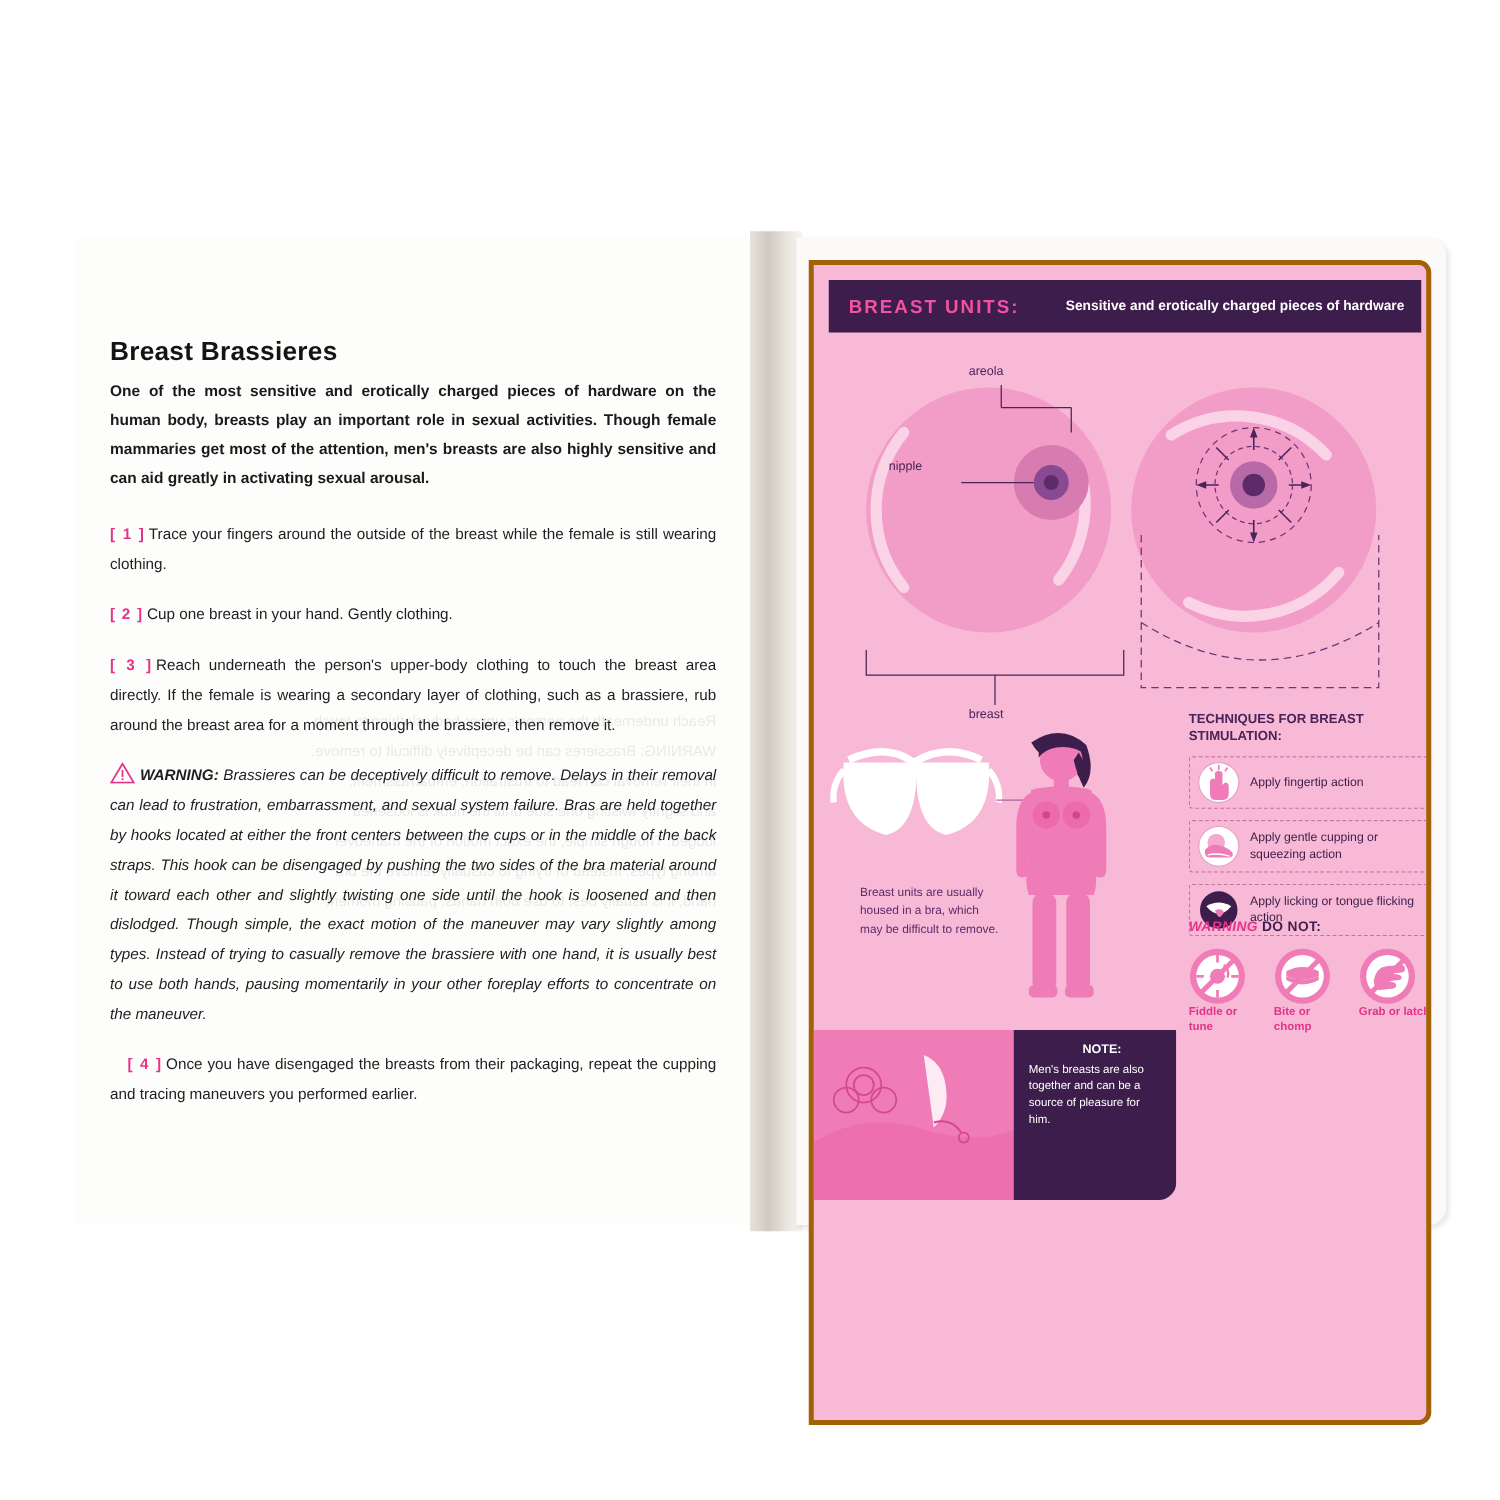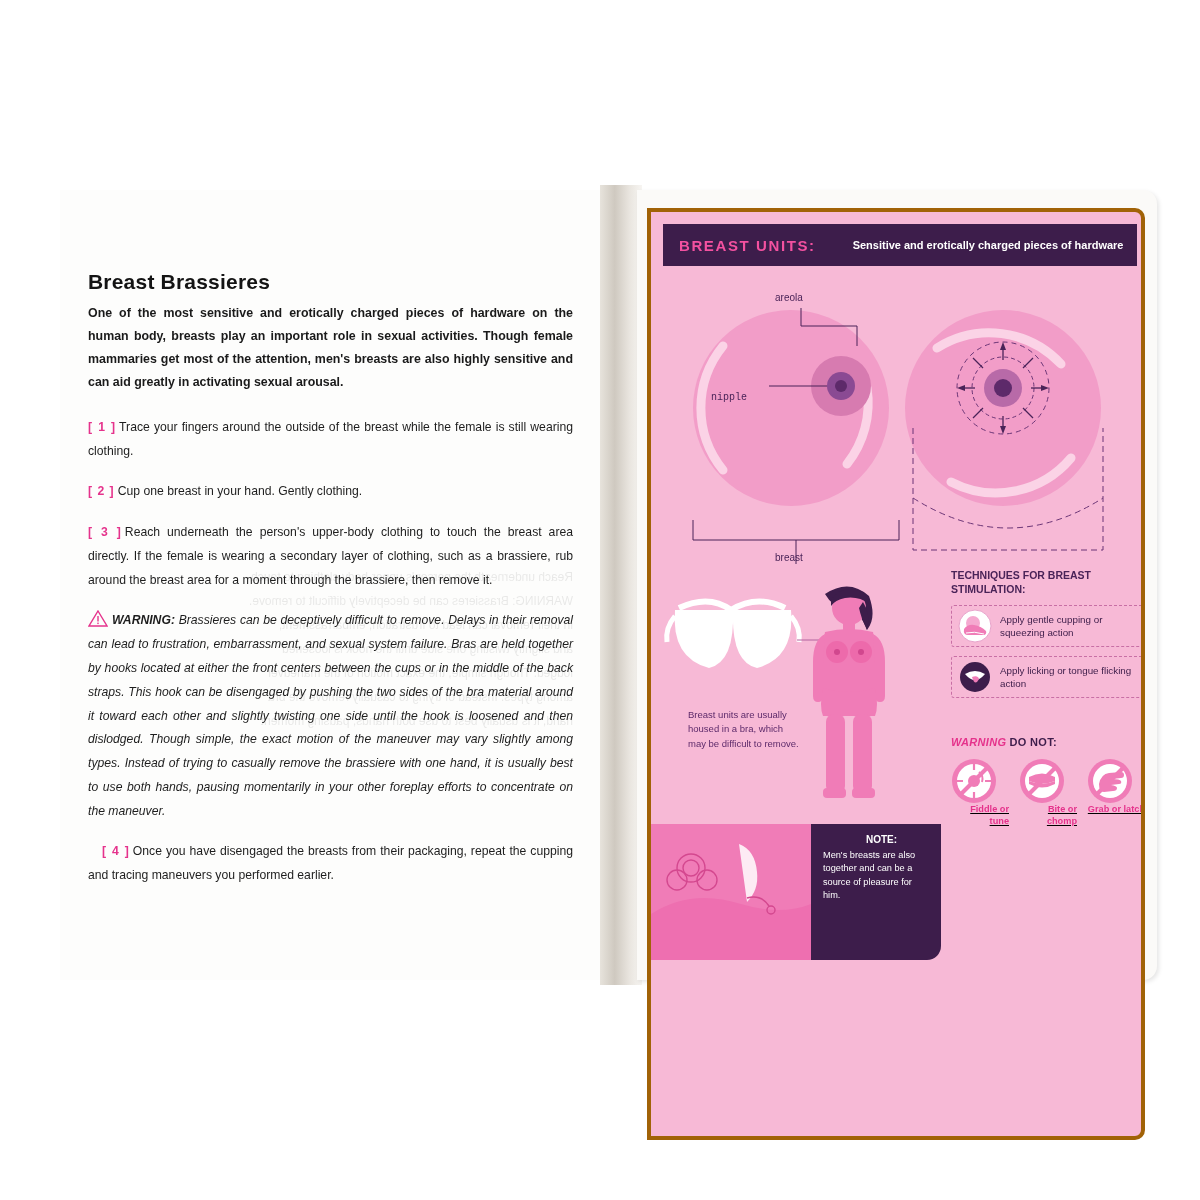--- a/index.html
+++ b/index.html
@@ -233,21 +233,21 @@
   .donot-title {
     font-size: 11px;
     font-weight: bold;
     color: #e5338c;
     font-style: italic;
     margin-bottom: 10px;
     letter-spacing: 0.3px;
   }
   .donot-title .dn2 { color: #3d1d4b; font-style: normal; }
   .donot-row { display: flex; gap: 10px; }
-  .donot-item { width: 58px; text-align: right; text-decoration: underline; }
+  .donot-item { width: 58px; text-align: left; }
   .donot-item .dn-ic { width: 46px; height: 46px; margin: 0 auto 5px auto; }
   .donot-item .dn-tx {
     font-size: 9.2px;
     color: #e5338c;
     font-weight: bold;
     line-height: 1.25;
   }
 
   
   .bottom-panel {
@@ -379,22 +379,22 @@
             <line x1="206" y1="58" x2="150" y2="58" stroke="#4a2358" stroke-width="1"></line>
             <line x1="150" y1="58" x2="150" y2="40" stroke="#4a2358" stroke-width="1"></line>
 
             <line x1="176" y1="118" x2="118" y2="118" stroke="#4a2358" stroke-width="1"></line>
 
             <path d="M42 252 L42 272 L248 272 L248 252" fill="none" stroke="#4a2358" stroke-width="1"></path>
             <line x1="145" y1="272" x2="145" y2="296" stroke="#4a2358" stroke-width="1"></line>
           </svg>
 
           <div class="label-txt" style="left:124px; top:24px;">areola</div>
-          <div class="label-txt" style="left:60px; top:124px;font-family:Liberation Mono, monospace;">nipple</div>
-          <div class="label-txt" style="left:124px; top:284px;">breast</div>
+          <div class="label-txt" style="left:60px; top:100px;">nipple</div>
+          <div class="label-txt" style="left:124px; top:298px;">breast</div>
         </div>
 
         <div class="figure-area">
           <svg width="300" height="240" viewBox="0 0 300 240">
 
             <g>
               <path d="M22 28 q 30 -14 52 2" fill="none" stroke="#ffffff" stroke-width="6"></path>
               <path d="M74 30 q 26 -16 54 -2" fill="none" stroke="#ffffff" stroke-width="6"></path>
               <path d="M18 30 q -4 48 34 58 q 26 -6 24 -58 z" fill="#ffffff"></path>
               <path d="M76 30 q -2 52 24 58 q 38 -10 34 -58 z" fill="#ffffff"></path>
@@ -433,20 +433,30 @@
               <rect x="195" y="208" width="23" height="10" rx="4" fill="#f07cb7"></rect>
             </g>
           </svg>
         </div>
 
         <div class="caption-box">Breast units are usually housed in a bra, which may be difficult to remove.</div>
 
         <div class="tech-col">
           <div class="tech-title">TECHNIQUES FOR BREAST STIMULATION:</div>
 
+          <div class="tech-item">
+            <span class="t-ic">
+              <svg viewBox="0 0 34 34" width="34" height="34">
+                <circle cx="17" cy="17" r="16" fill="#ffffff" stroke="#e8a3cb" stroke-width="1"></circle>
+                <path d="M14 9 q3 -3 6 0 l0 10 l2 -2 q3 0 3 3 l0 6 q0 5 -5 5 l-6 0 q-4 0 -4 -5 l0 -9 q0 -3 2 -3 l2 0 z" fill="#f07cb7"></path>
+                <path d="M17 7 l0 -4 M12 8 l-2 -3 M22 8 l2 -3" stroke="#f07cb7" stroke-width="1.4" fill="none"></path>
+              </svg>
+            </span>
+            <span class="t-tx">Apply fingertip action</span>
+          </div>
 
           <div class="tech-item">
             <span class="t-ic">
               <svg viewBox="0 0 34 34" width="34" height="34">
                 <circle cx="17" cy="17" r="16" fill="#ffffff" stroke="#e8a3cb" stroke-width="1"></circle>
                 <circle cx="15" cy="14" r="7" fill="#f5a9d0"></circle>
                 <path d="M6 20 q4 -5 10 -4 q7 1 12 6 q1 3 -2 4 l-16 0 q-5 0 -4 -6 z" fill="#f07cb7"></path>
                 <path d="M8 24 q8 -2 18 1" stroke="#ffffff" stroke-width="1" fill="none"></path>
               </svg>
             </span>

